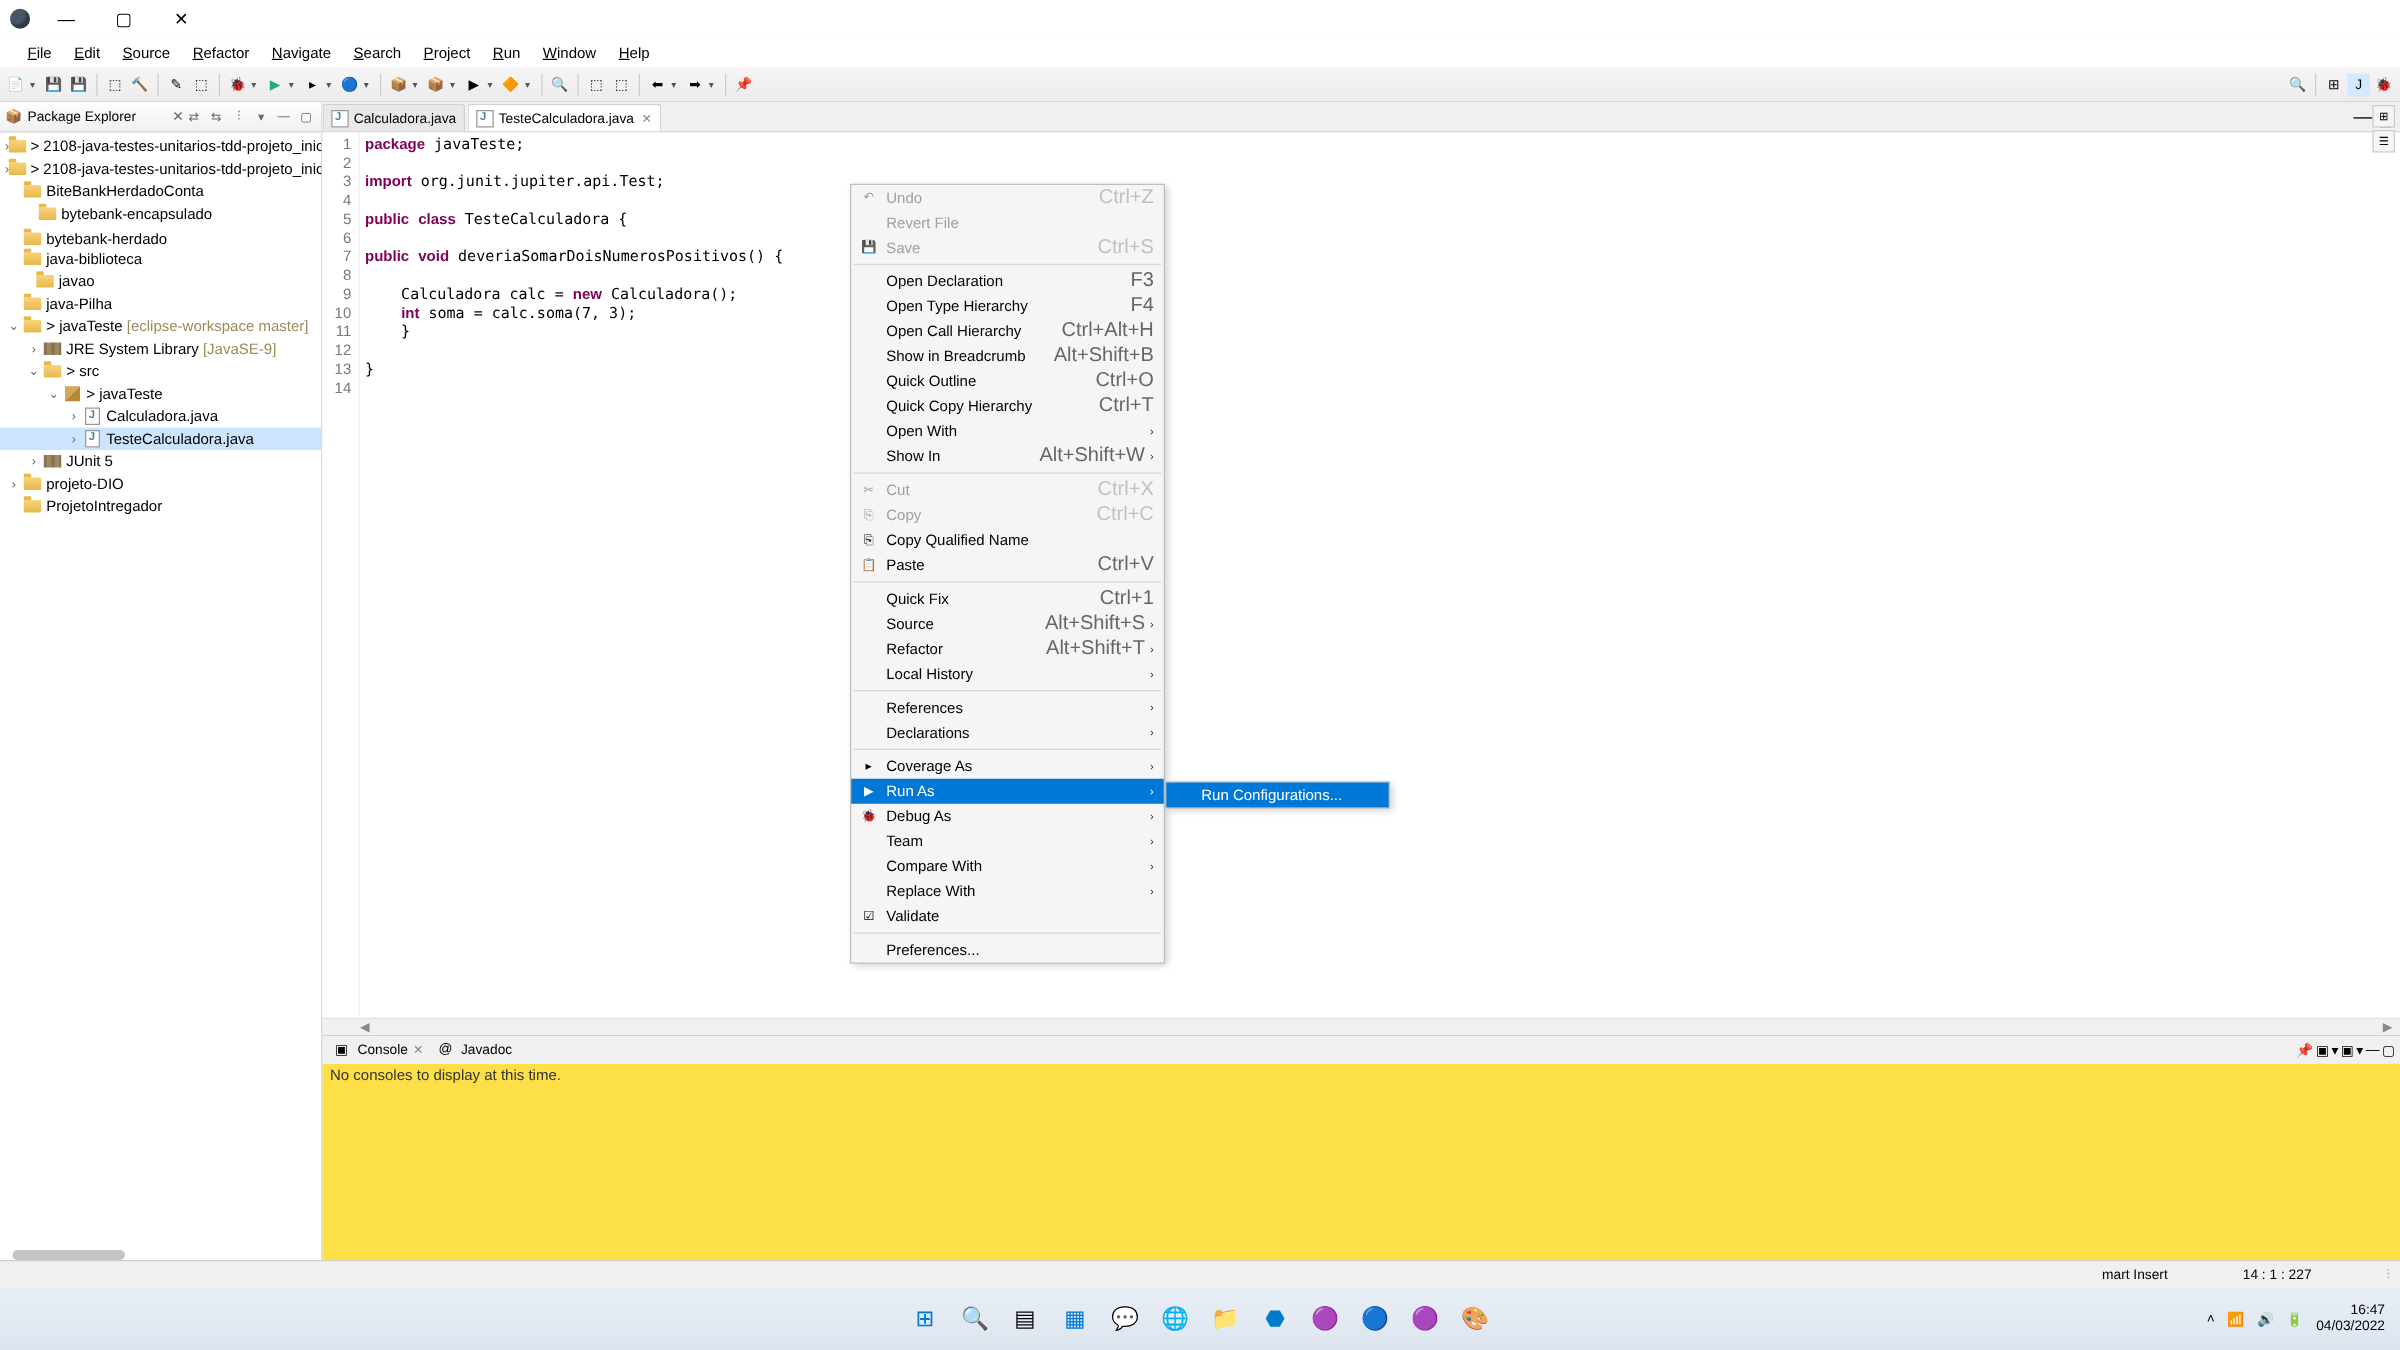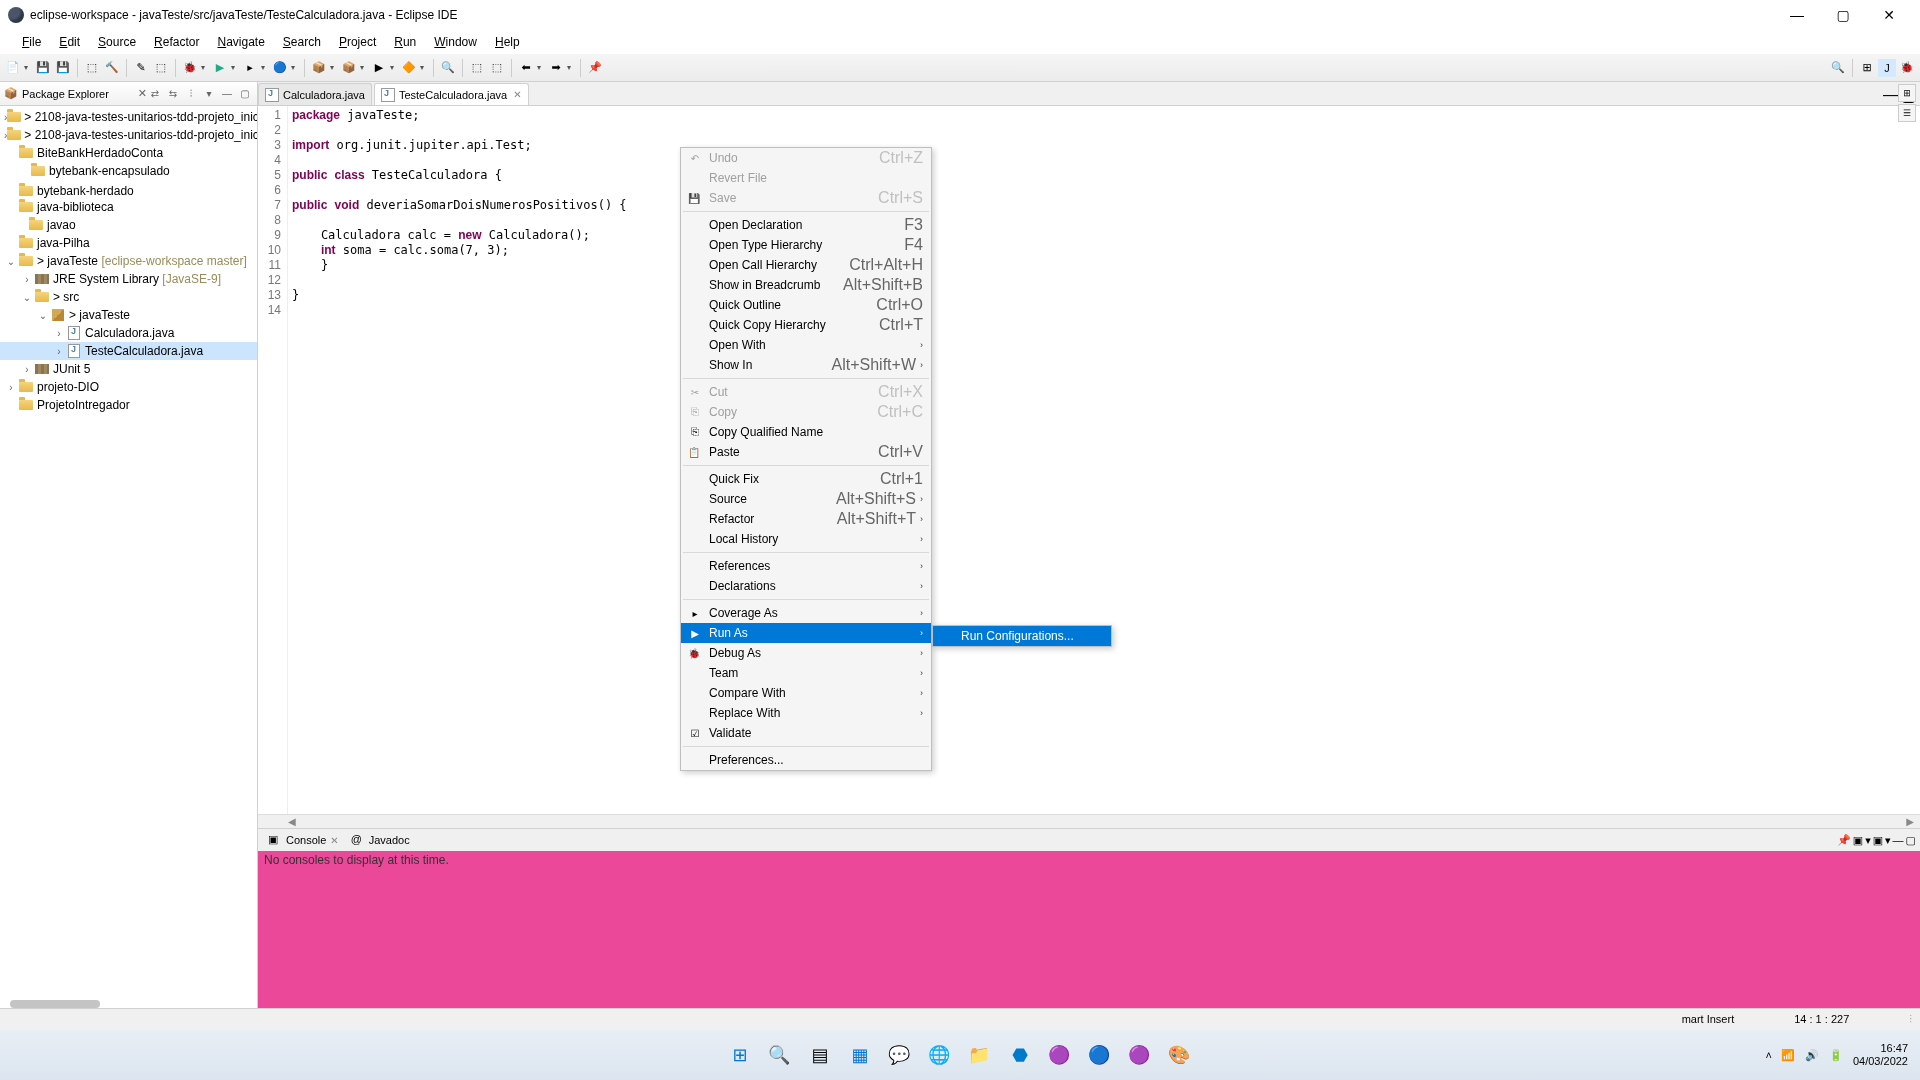--- a/index.html
+++ b/index.html
@@ -76,21 +76,21 @@
 .submenu { position: absolute; left: 932px; top: 625px; width: 180px; background: #f5f5f5; border: 1px solid #bfbfbf; box-shadow: 2px 2px 6px rgba(0,0,0,0.2); font-size: 12px; z-index: 101; }
 .submenu .cm-item { }
 
 
 .console-area { height: 180px; border-top: 1px solid #d0d0d0; display: flex; flex-direction: column; }
 .console-tabs { height: 22px; background: #f0f0f0; display: flex; align-items: center; padding: 0 4px; font-size: 11px; }
 .console-tab { padding: 2px 6px; display: flex; align-items: center; gap: 4px; }
 .console-tab .tab-icon { width: 14px; height: 14px; }
 .console-tab .tab-close { color: #888; font-size: 10px; }
 .console-tools { margin-left: auto; display: flex; gap: 2px; }
-.console-body { flex: 1; background: #ec4899; padding: 2px 6px; font-size: 12px; color: #333; }
+.console-body { flex: 1; background: #fde047; padding: 2px 6px; font-size: 12px; color: #333; }
 
 
 .statusbar { height: 22px; background: #f0f0f0; border-top: 1px solid #d0d0d0; display: flex; align-items: center; font-size: 11px; padding: 0 8px; gap: 40px; }
 .statusbar .sb-right { margin-left: auto; display: flex; gap: 60px; }
 
 
 .taskbar { position: absolute; bottom: 0; left: 0; right: 0; height: 50px; background: linear-gradient(#e8eef5, #dce5ef); display: flex; align-items: center; justify-content: center; }
 .taskbar-center { display: flex; gap: 12px; align-items: center; }
 .taskbar-icon { width: 28px; height: 28px; border-radius: 4px; display: flex; align-items: center; justify-content: center; font-size: 18px; }
 .taskbar-right { position: absolute; right: 12px; display: flex; align-items: center; gap: 10px; font-size: 11px; }
@@ -107,21 +107,20 @@
 
 .perspective-bar { position: absolute; right: 2px; top: 84px; width: 20px; display: flex; flex-direction: column; gap: 2px; }
 .perspective-btn { width: 18px; height: 18px; border: 1px solid #ccc; background: #f5f5f5; font-size: 9px; display: flex; align-items: center; justify-content: center; }
 
 </style>
 </head>
 <body>
 
 <div class="titlebar">
   <div class="eclipse-icon"></div>
-  <div class="title">eclipse-workspace - javaTeste/src/javaTeste/TesteCalculadora.java - Eclipse IDE</div>
   <div class="win-controls">
     <div class="win-btn">—</div>
     <div class="win-btn">▢</div>
     <div class="win-btn">✕</div>
   </div>
 </div>
 
 <div class="menubar" id="menubar">
     <div class="menu-item"><span class="underline">F</span>ile</div>
     <div class="menu-item"><span class="underline">E</span>dit</div>

